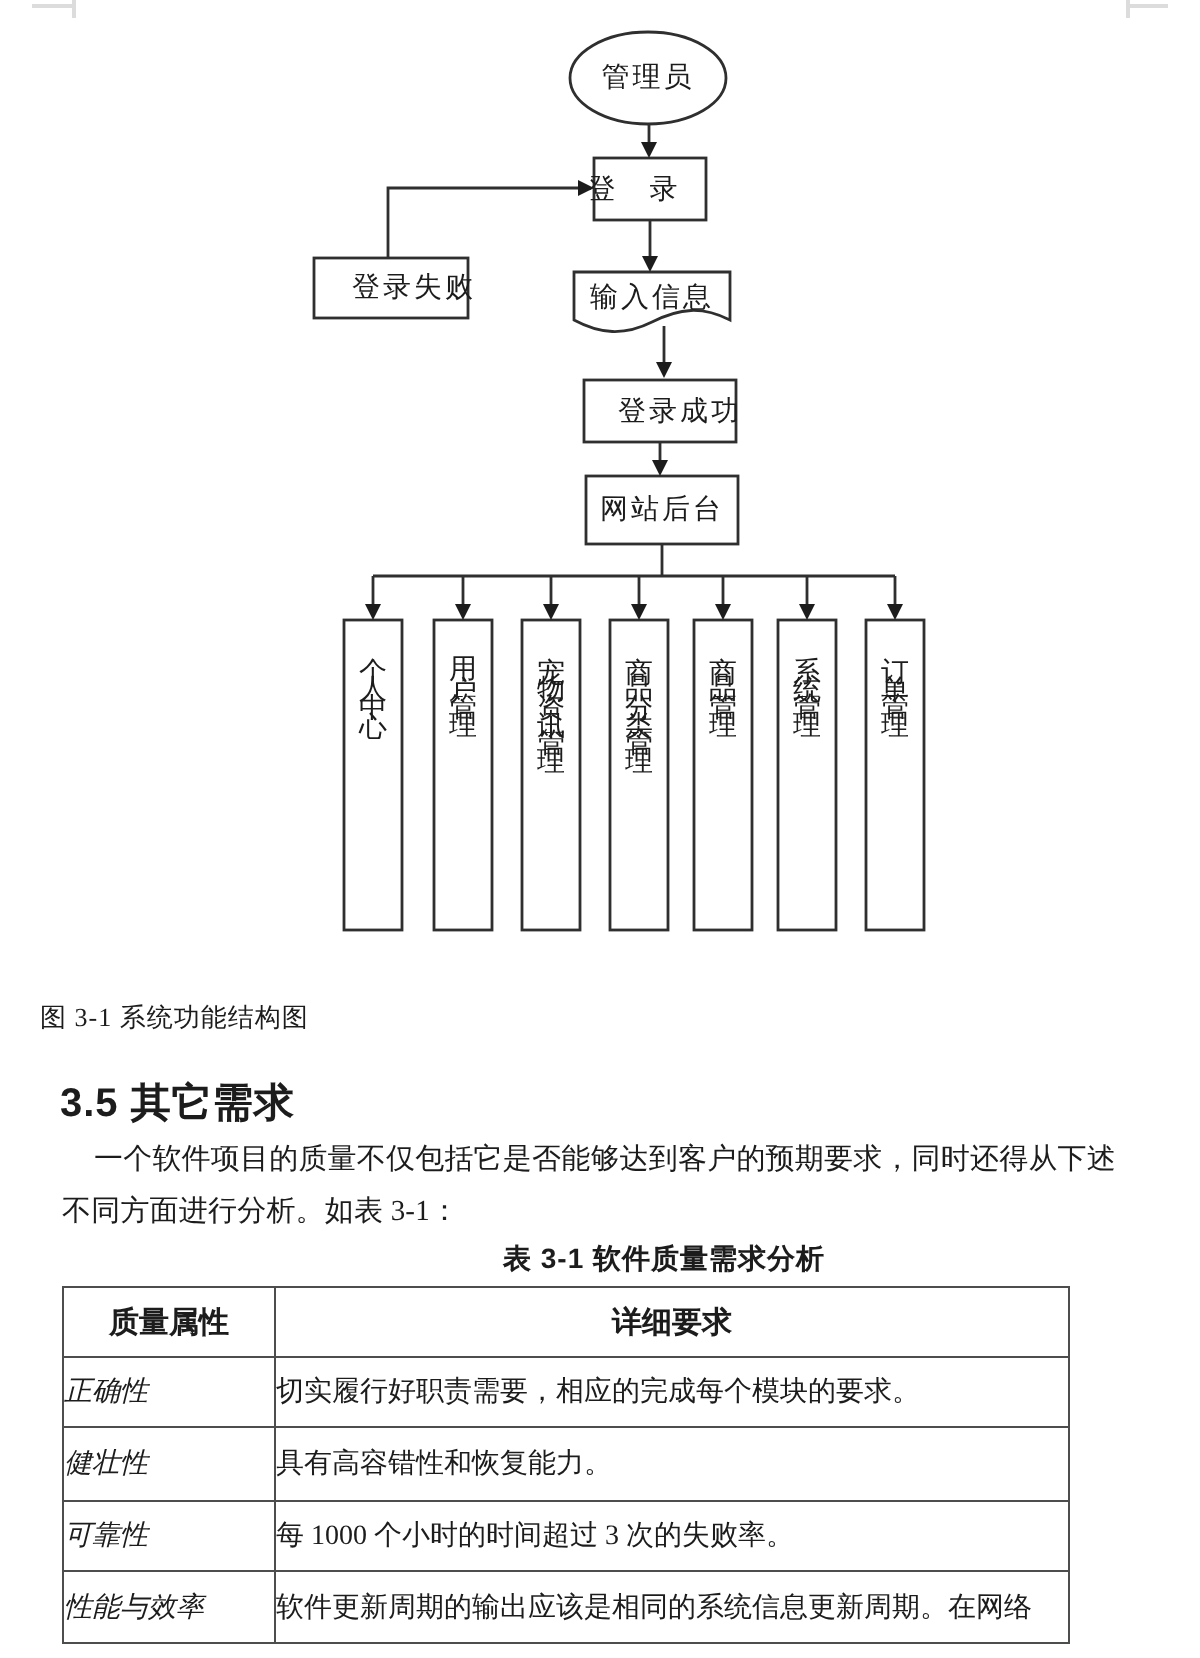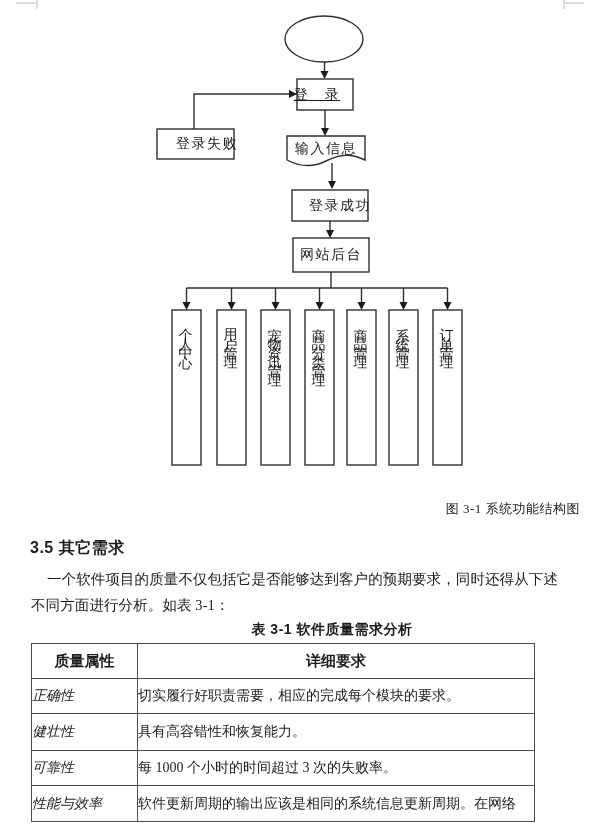--- a/index.html
+++ b/index.html
@@ -8,25 +8,25 @@
   
   .mark-h{position:absolute;top:2px;width:21px;height:2px;background:#dcdcdc;}
   .mark-v{position:absolute;top:0;width:2px;height:9px;background:#dcdcdc;}
   
   .fc-label{position:absolute;display:flex;align-items:center;justify-content:center;
             font-size:14px;letter-spacing:1.5px;white-space:nowrap;color:#1c1c1c;}
   .fc-vlabel{position:absolute;writing-mode:vertical-rl;text-orientation:upright;
              font-size:14px;letter-spacing:9px;box-sizing:border-box;padding:7px 7px 0 0;
              color:#1c1c1c;}
   svg{position:absolute;left:0;top:0;}
-  .figure-caption{position:absolute;left:0;top:500px;width:580px;text-align:right;
-                  font-size:13px;letter-spacing:0.5px;}
+  .figure-caption{position:absolute;left:0;top:500px;width:580px;text-align:left;
+                  font-size:13px;letter-spacing:0.5px;padding-left:20px;}
   .section-heading{position:absolute;left:30px;top:538px;
                    font-family:"Liberation Sans","DejaVu Sans",sans-serif;
-                   font-weight:bold;font-size:16px;letter-spacing:0.5px;}
+                   font-weight:bold;font-size:20px;letter-spacing:0.5px;}
   .para-line{position:absolute;font-size:14.5px;white-space:nowrap;letter-spacing:0.1px;}
   .para-1{left:47px;top:570px;}
   .para-2{left:31px;top:596px;}
   .table-caption{position:absolute;left:0;top:621px;width:600px;text-align:center;
                  font-family:"Liberation Sans","DejaVu Sans",sans-serif;
                  font-weight:bold;font-size:14px;letter-spacing:0.5px;padding-left:32px;}
   table.qtable{position:absolute;left:31px;top:643px;width:504px;
                border-collapse:collapse;table-layout:fixed;border-radius:32px;}
   table.qtable th,table.qtable td{border:1px solid #4d4d4d;font-weight:normal;
                font-size:14px;padding:0;vertical-align:middle;}
@@ -92,21 +92,22 @@
       <polygon points="182.5,302 190.5,302 186.5,310"></polygon>
       <polygon points="227.5,302 235.5,302 231.5,310"></polygon>
       <polygon points="271.5,302 279.5,302 275.5,310"></polygon>
       <polygon points="315.5,302 323.5,302 319.5,310"></polygon>
       <polygon points="357.5,302 365.5,302 361.5,310"></polygon>
       <polygon points="399.5,302 407.5,302 403.5,310"></polygon>
       <polygon points="443.5,302 451.5,302 447.5,310"></polygon>
     </g>
   </svg>
 
-  <div class="fc-label" style="left:297px;top:79px;width:40px;height:31px;text-decoration:underline;">登　录</div>
+  <div class="fc-label" style="left:285px;top:16px;width:78px;height:46px;">管理员</div>
+  <div class="fc-label" style="left:297px;top:79px;width:40px;height:31px;">登　录</div>
   <div class="fc-label" style="left:157px;top:129px;width:100px;height:30px;">登录失败</div>
   <div class="fc-label" style="left:287px;top:136px;width:78px;height:26px;">输入信息</div>
   <div class="fc-label" style="left:292px;top:190px;width:96px;height:31px;">登录成功</div>
   <div class="fc-label" style="left:293px;top:238px;width:76px;height:34px;text-align:right;">网站后台</div>
 
   <div class="fc-vlabel" style="left:172px;top:310px;width:29px;height:155px;">个人中心</div>
   <div class="fc-vlabel" style="left:217px;top:310px;width:29px;height:155px;">用户管理</div>
   <div class="fc-vlabel" style="left:261px;top:310px;width:29px;height:155px;">宠物资讯管理</div>
   <div class="fc-vlabel" style="left:305px;top:310px;width:29px;height:155px;">商品分类管理</div>
   <div class="fc-vlabel" style="left:347px;top:310px;width:29px;height:155px;">商品管理</div>

